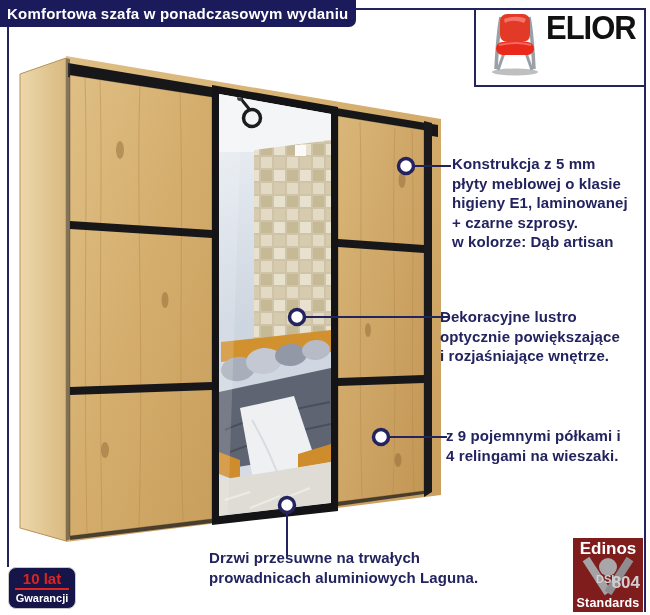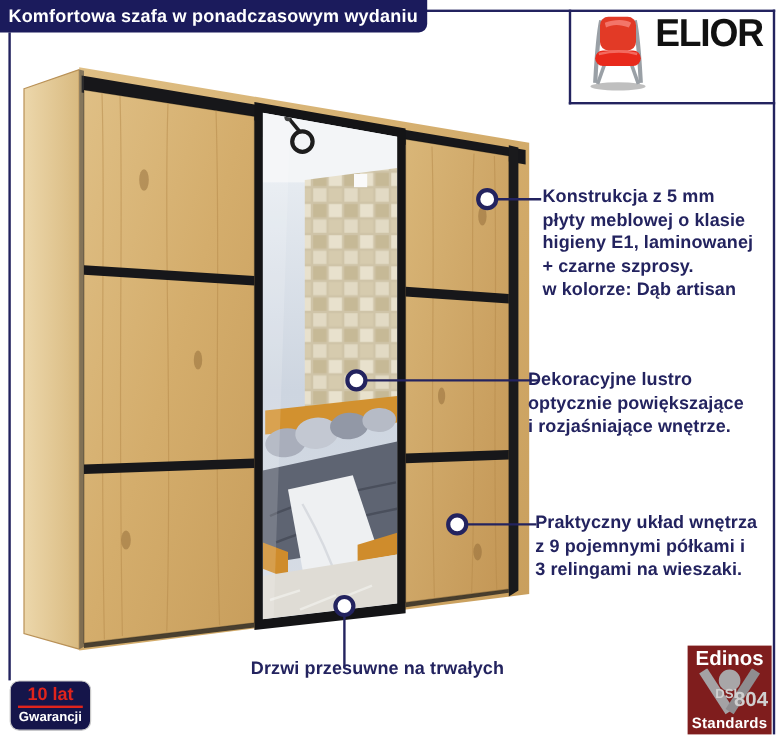--- a/index.html
+++ b/index.html
@@ -197,27 +197,27 @@
     <div>w kolorze: Dąb artisan</div>
   </div>
 
   <div class="ann" style="left:428px;top:307px;margin-left:12px;">
     <div>Dekoracyjne lustro</div>
     <div>optycznie powiększające</div>
     <div>i rozjaśniające wnętrze.</div>
   </div>
 
   <div class="ann" style="left:446px;top:426px;">
-    <div>Praktyczny układ wnętrza</div>
     <div>z 9 pojemnymi półkami i</div>
-    <div>3 relingami na wieszaki.</div>
+    <div>4 relingami na wieszaki.</div>
   </div>
 
   <div class="ann" style="left:209px;top:548px;">
     <div>Drzwi przesuwne na trwałych</div>
+    <div>prowadnicach aluminiowych Laguna.</div>
   </div>
 
   <div class="warranty">
     <div class="w-years">10 lat</div>
     <div class="w-rule"></div>
     <div class="w-label">Gwarancji</div>
   </div>
 
   <div class="edinos">
     <svg class="ed-v" width="60" height="40" viewBox="0 0 60 40">

